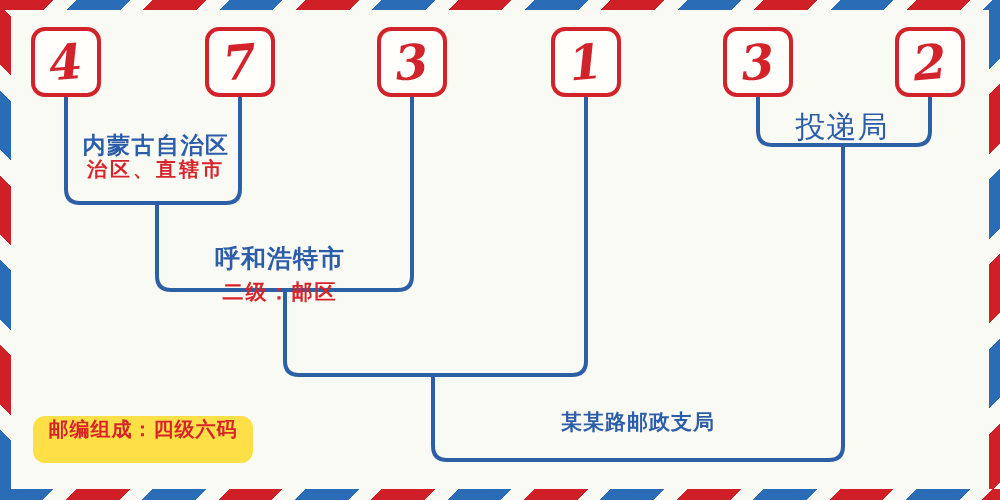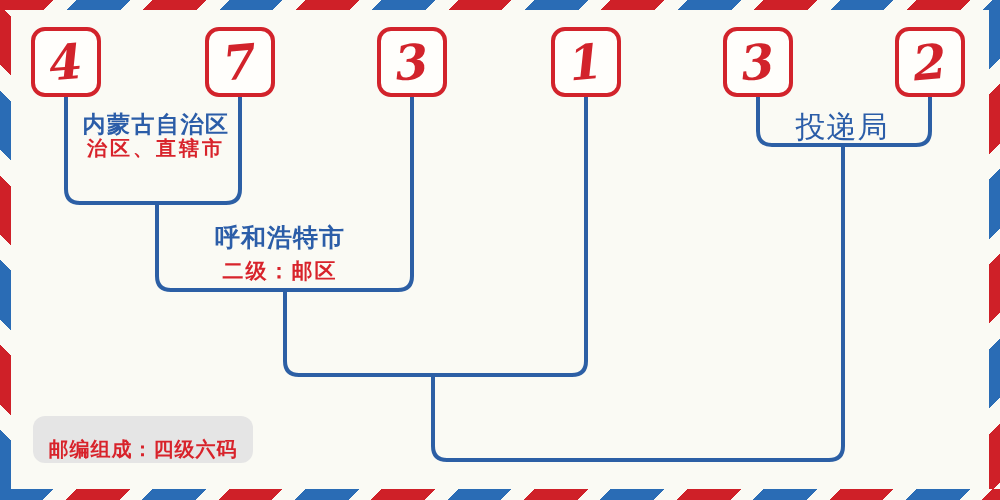--- a/index.html
+++ b/index.html
@@ -51,21 +51,21 @@
     font-family:"DejaVu Serif",serif;
     font-weight:bold;font-style:italic;
     font-size:48px;line-height:1;
     color:#d2232b;
     transform:rotate(-5deg);
   }
   
   .label-block{
     position:absolute;
     transform:translateX(-50%);
-    text-align:center;white-space:nowrap;
+    text-align:center;white-space:nowrap;margin-top:21px;
   }
   .lbl-blue{color:#2b5da8;font-weight:bold;letter-spacing:1px;}
   .lbl-red{color:#d8232b;font-weight:bold;}
   .lv1 .lbl-blue{font-size:23px;line-height:27px;letter-spacing:1.5px;}
   .lv1 .lbl-red{font-size:20px;line-height:21px;letter-spacing:3px;margin-top:4px;}
   .lv2 .lbl-blue{font-size:25px;line-height:28px;}
   .lv2 .lbl-red{font-size:21px;letter-spacing:2px;margin-top:5px;}
   .lv3 .lbl-blue{font-size:18px;line-height:20px;}
   .lv3 .lbl-red{font-size:20px;letter-spacing:2px;margin-top:7px;}
   .lv4 .lbl-blue{font-size:21px;line-height:23px;}
@@ -73,22 +73,22 @@
   .delivery-label{
     position:absolute;left:842px;top:107px;
     transform:translateX(-50%);
     color:#2b5da8;font-weight:normal;font-size:30px;letter-spacing:1px;
     white-space:nowrap;
   }
   
   .footer-badge{
     position:absolute;left:33px;top:416px;
     width:220px;height:47px;
-    background:#e5e5e5;border-radius:12px;
-    display:flex;align-items:flex-end;justify-content:center;
+    background:#fde047;border-radius:12px;
+    display:flex;align-items:flex-start;justify-content:center;
   }
   .footer-badge span{
     color:#d8232b;font-weight:bold;font-size:20px;letter-spacing:1px;
     white-space:nowrap;
   }
 </style>
 </head>
 <body>
 
 <div class="canvas">
@@ -130,20 +130,21 @@
     <div class="lbl-red" style="margin-top:0">治区、直辖市</div>
   </div>
 
   <div class="label-block lv2" style="left:280px;top:224px">
     <div class="lbl-blue">呼和浩特市</div>
     <div class="lbl-red">二级：邮区</div>
   </div>
 
 
   <div class="label-block lv4" style="left:638px;top:390px">
+    <div class="lbl-blue">某某路邮政支局</div>
   </div>
 
   <div class="delivery-label">投递局</div>
 
   <div class="footer-badge">
     <span>邮编组成：四级六码</span>
   </div>
 
 </div>
 

